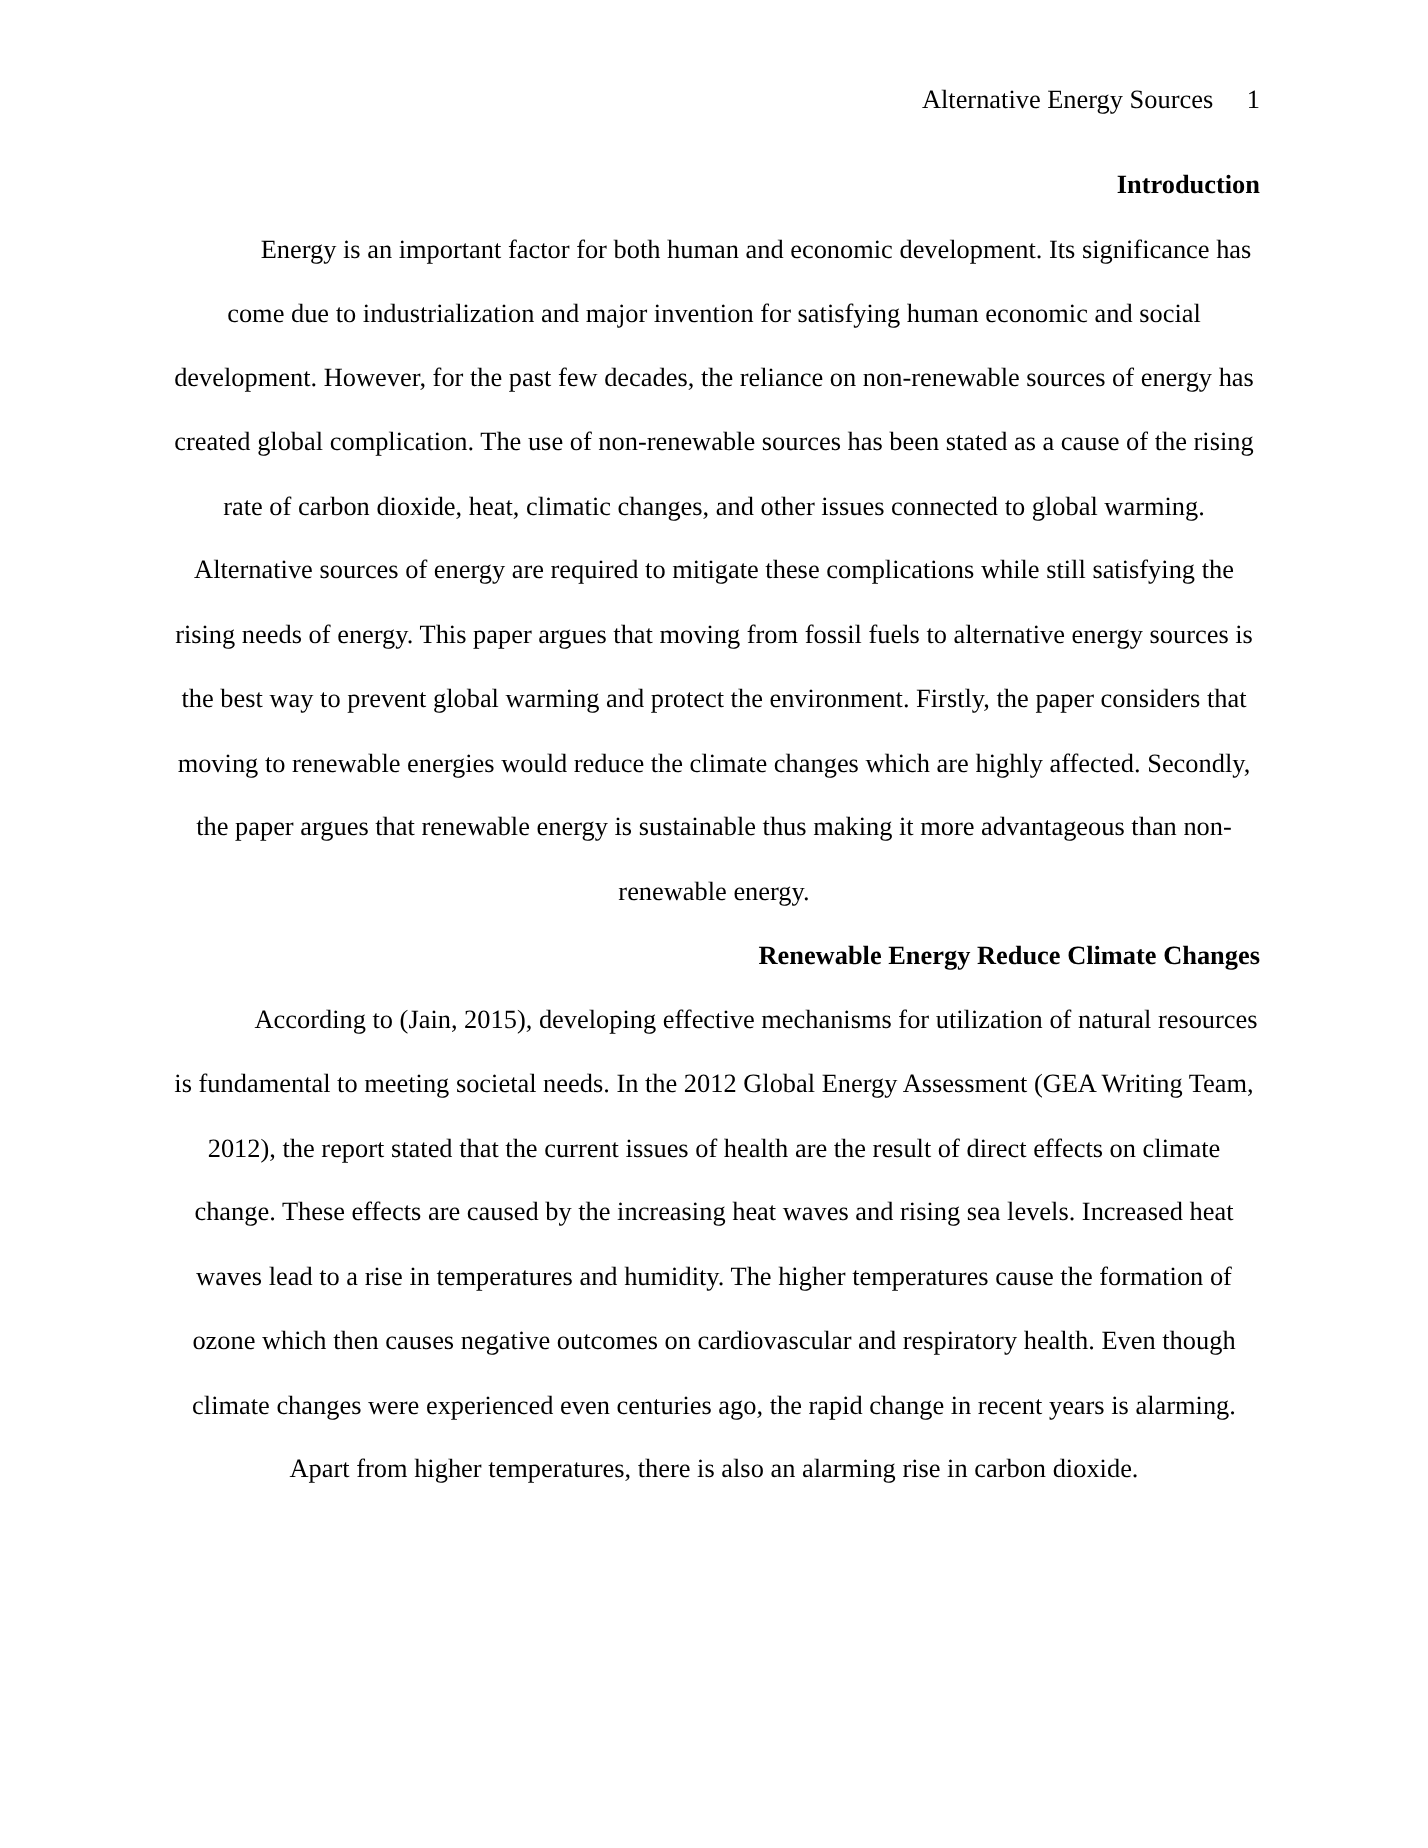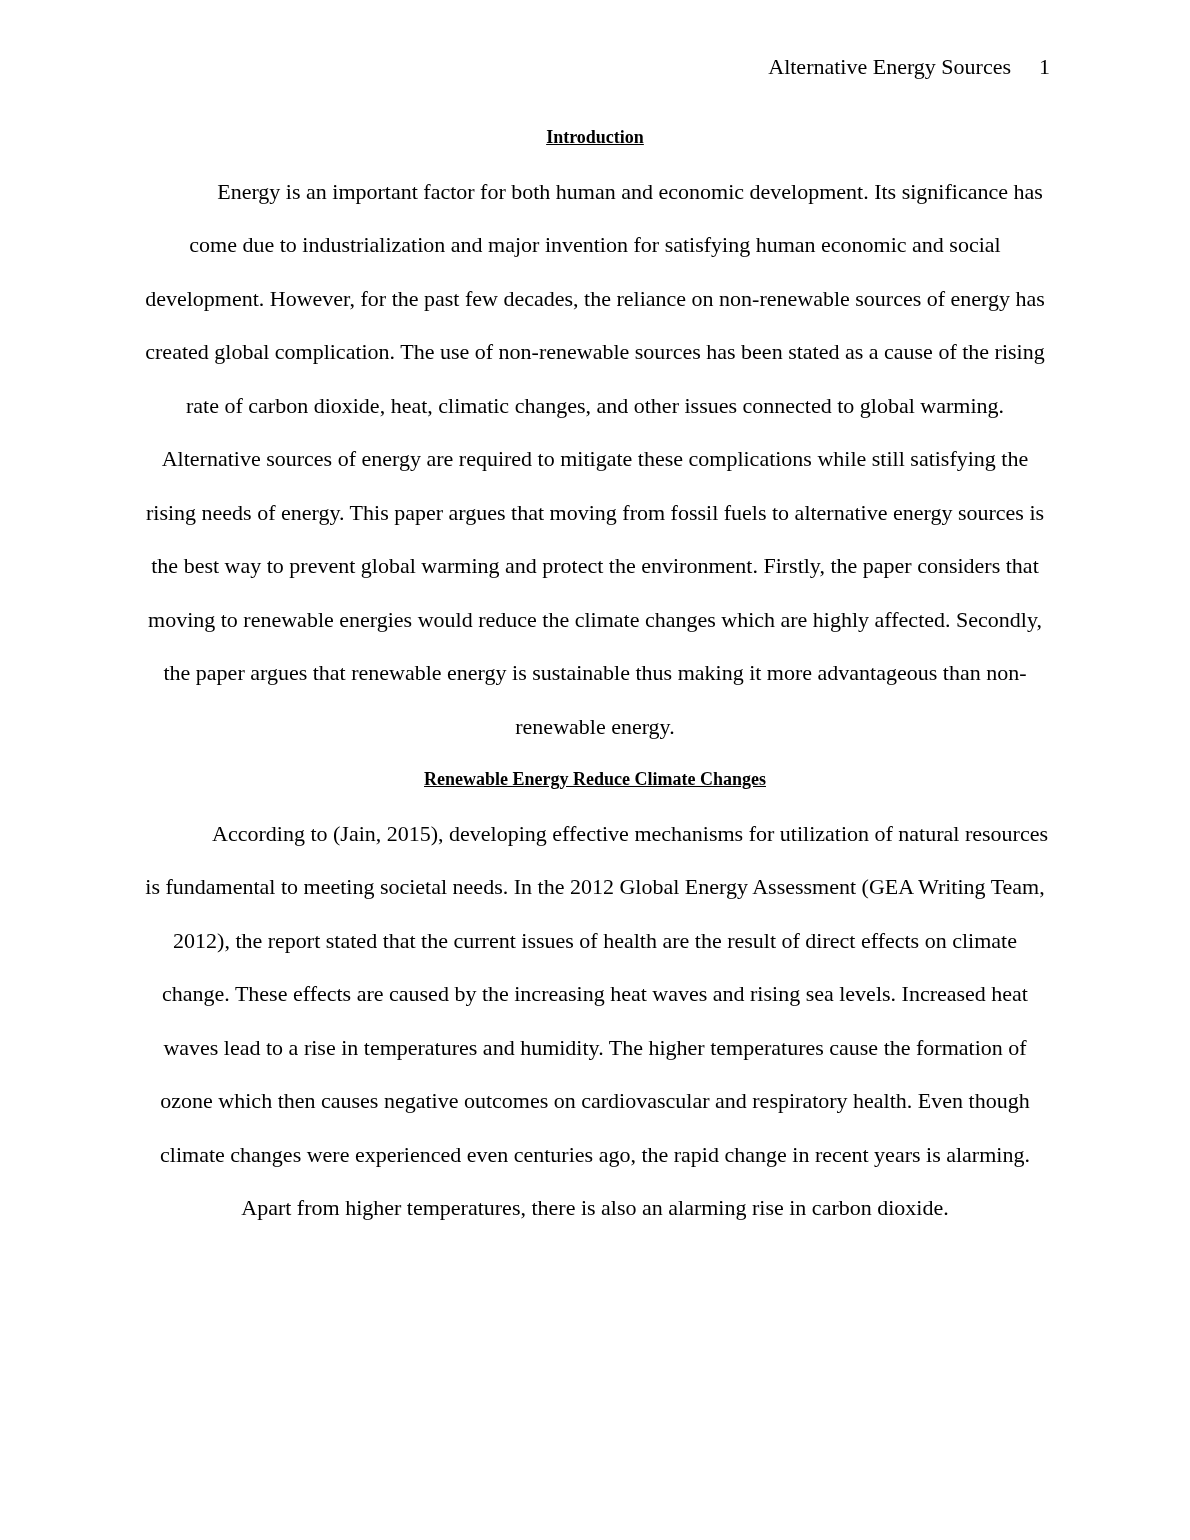--- a/index.html
+++ b/index.html
@@ -7,46 +7,45 @@
     padding: 0;
     background: #ffffff;
   }
   .page {
     position: relative;
     width: 1190px;
     height: 1540px;
     margin: 0 auto;
     background: #ffffff;
     box-sizing: border-box;
-    padding: 54px 140px 0 140px;
+    padding: 70px 140px 0 140px;
     font-family: "Liberation Serif", serif;
     color: #000000;
   }
   .running-head {
     text-align: right;
     font-size: 22px;
     line-height: 26px;
     white-space: nowrap;
   }
   .running-head .pagenum {
     display: inline-block;
     margin-left: 28px;
   }
   .content {
     margin-top: 31px;
     font-size: 22px;
     line-height: 53.5px;
   }
   .content .section-heading {
-    font-size: 18px;
+    font-size: 22px;
     font-weight: bold;
-    text-align: center;
+    text-align: right;
     margin: 0;
     padding: 0;
-    text-decoration: underline;
   }
   .content p {
     margin: 0;
     padding: 0;
     text-align: center;
     text-indent: 70px;
   }
 </style>
 </head>
 <body>

